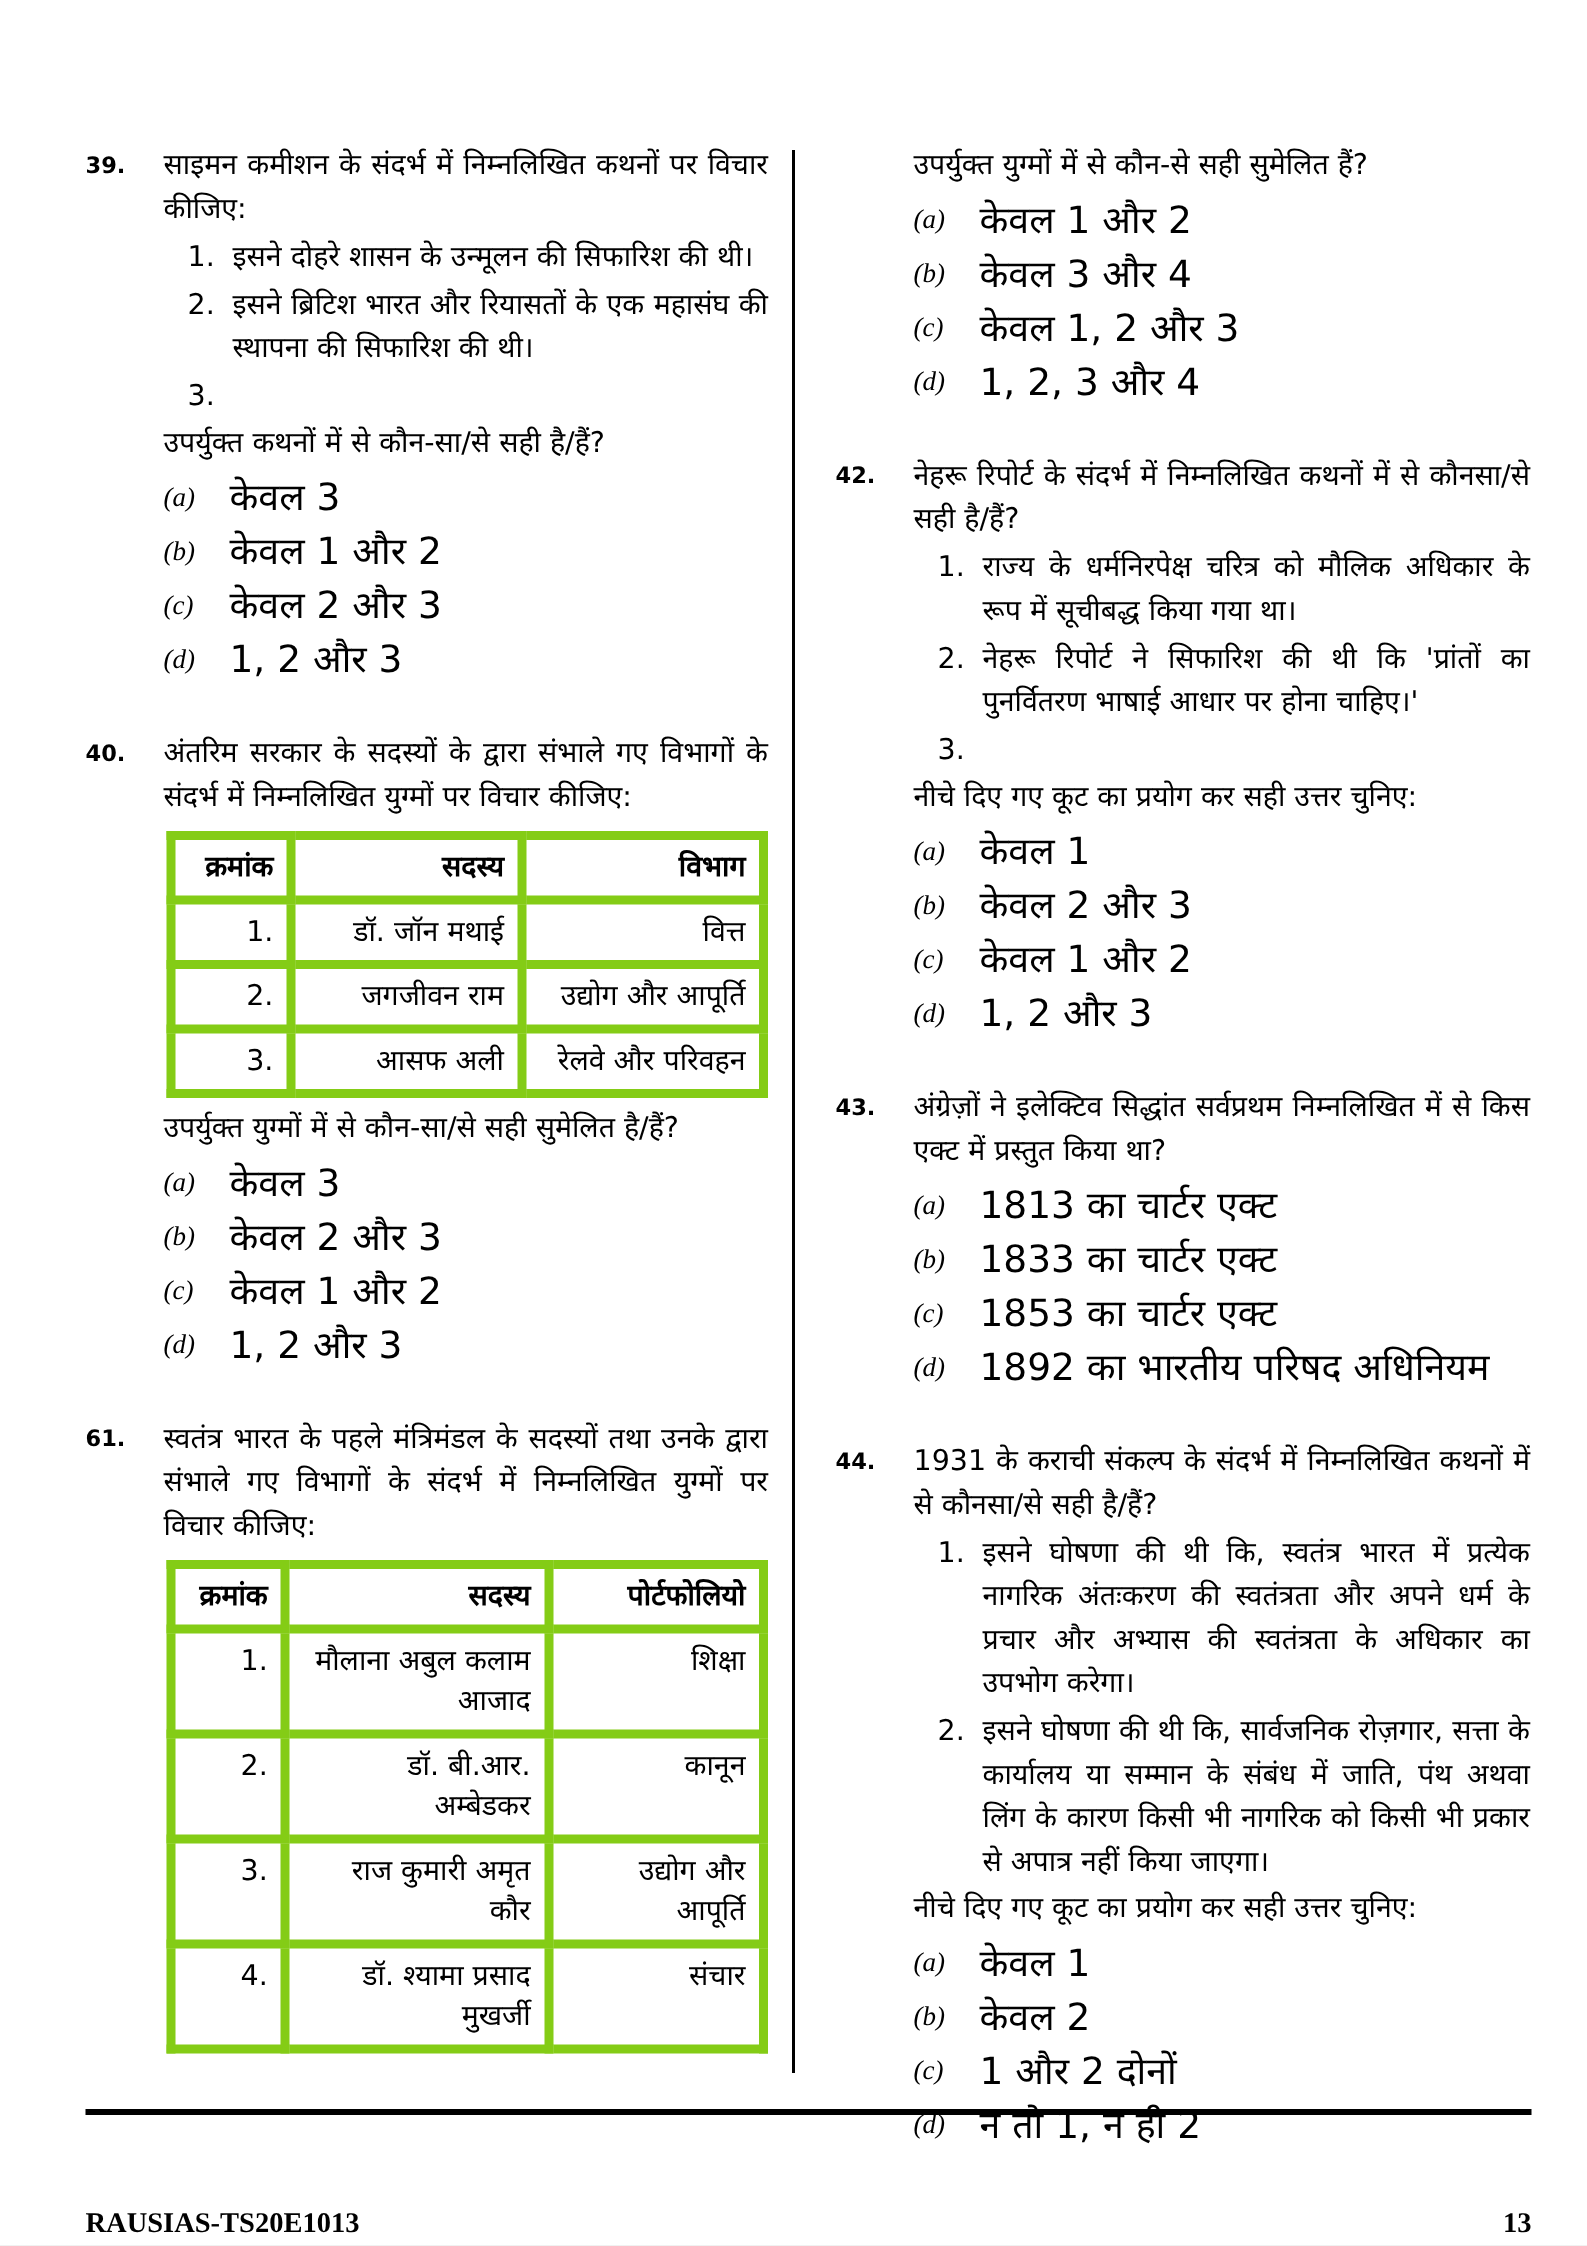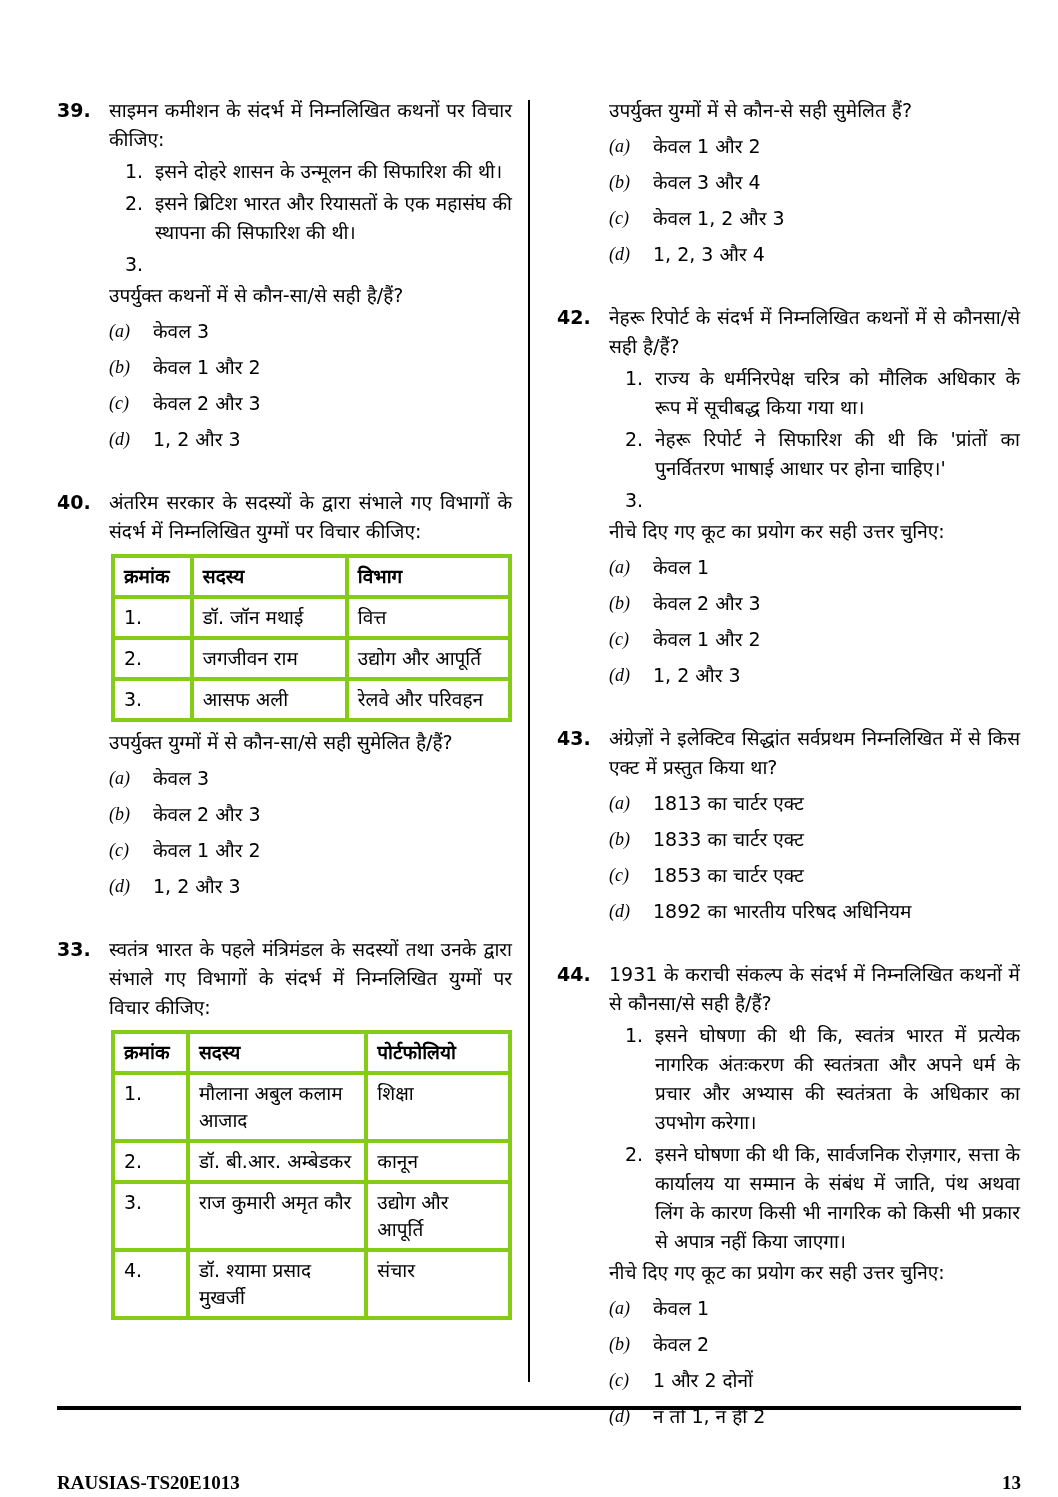--- a/index.html
+++ b/index.html
@@ -14,42 +14,42 @@
   }
   .col { position:absolute; top:96px; }
   .col-left  { left:57px;  width:455px; }
   .col-right { left:557px; width:463px; }
   .divider {
     position:absolute; left:528px; top:100px;
     width:2px; height:1282px; background:#000;
   }
   .question { display:flex; margin-bottom:34px; }
   .qnum {
-    flex:0 0 52px; font-weight:bold; font-size:19px; line-height:29px;
+    flex:0 0 52px; font-weight:bold; font-size:15px; line-height:29px;
   }
   .qbody { flex:1; min-width:0; }
   .intro, .closing {
     margin:0; font-size:19px; line-height:29px; text-align:justify;
   }
   .closing { margin-top:2px; }
   .statement { display:flex; margin-top:3px; }
   .snum { flex:0 0 30px; margin-left:16px; font-size:19px; line-height:29px; }
   .stext { flex:1; font-size:19px; line-height:29px; text-align:justify; }
   .option { display:flex; margin-top:7px; }
   .olabel {
     flex:0 0 44px; font-style:italic; font-size:18px; line-height:29px;
     font-family:"Liberation Serif", serif;
   }
-  .otext { flex:1; font-size:19px; line-height:29px; }
+  .otext { flex:1; font-size:25px; line-height:29px; }
   table.qtable {
     border-collapse:collapse; margin:8px 0 6px 2px;
   }
   table.qtable th, table.qtable td {
-    border:4px solid #84cc16; font-size:19px; line-height:27px;
-    padding:5px 9px; vertical-align:top; text-align:left;
+    border:6px solid #84cc16; font-size:19px; line-height:27px;
+    padding:5px 9px; vertical-align:top; text-align:right;
   }
   table.qtable th { font-weight:bold; }
   td.cnum { text-align:center; }
   .t40 .c1 { width:58px; } .t40 .c2 { width:140px; } .t40 .c3 { width:150px; }
   .t41 .c1 { width:54px; } .t41 .c2 { width:170px; } .t41 .c3 { width:128px;margin-left:28px; }
   .footer-rule {
     position:absolute; left:57px; top:1406px; width:964px; height:4px; background:#000;
   }
   .footer-text {
     position:absolute; left:57px; top:1472px; width:964px;
@@ -143,21 +143,21 @@
           <span class="otext">केवल 1 और 2</span>
         </div>
         <div class="option">
           <span class="olabel">(d)</span>
           <span class="otext">1, 2 और 3</span>
         </div>
       </div>
     </div>
 
     <div class="question">
-      <div class="qnum">33.</div>
+      <div class="qnum">61.</div>
       <div class="qbody">
         <p class="intro">स्वतंत्र भारत के पहले मंत्रिमंडल के सदस्यों तथा उनके द्वारा संभाले गए विभागों के संदर्भ में निम्नलिखित युग्मों पर विचार कीजिए:</p>
         <table class="qtable t41">
           <tbody>
               <tr>
             <th class="c1">क्रमांक</th>
             <th class="c2">सदस्य</th>
             <th class="c3">पोर्टफोलियो</th>
           </tr>
           <tr>

